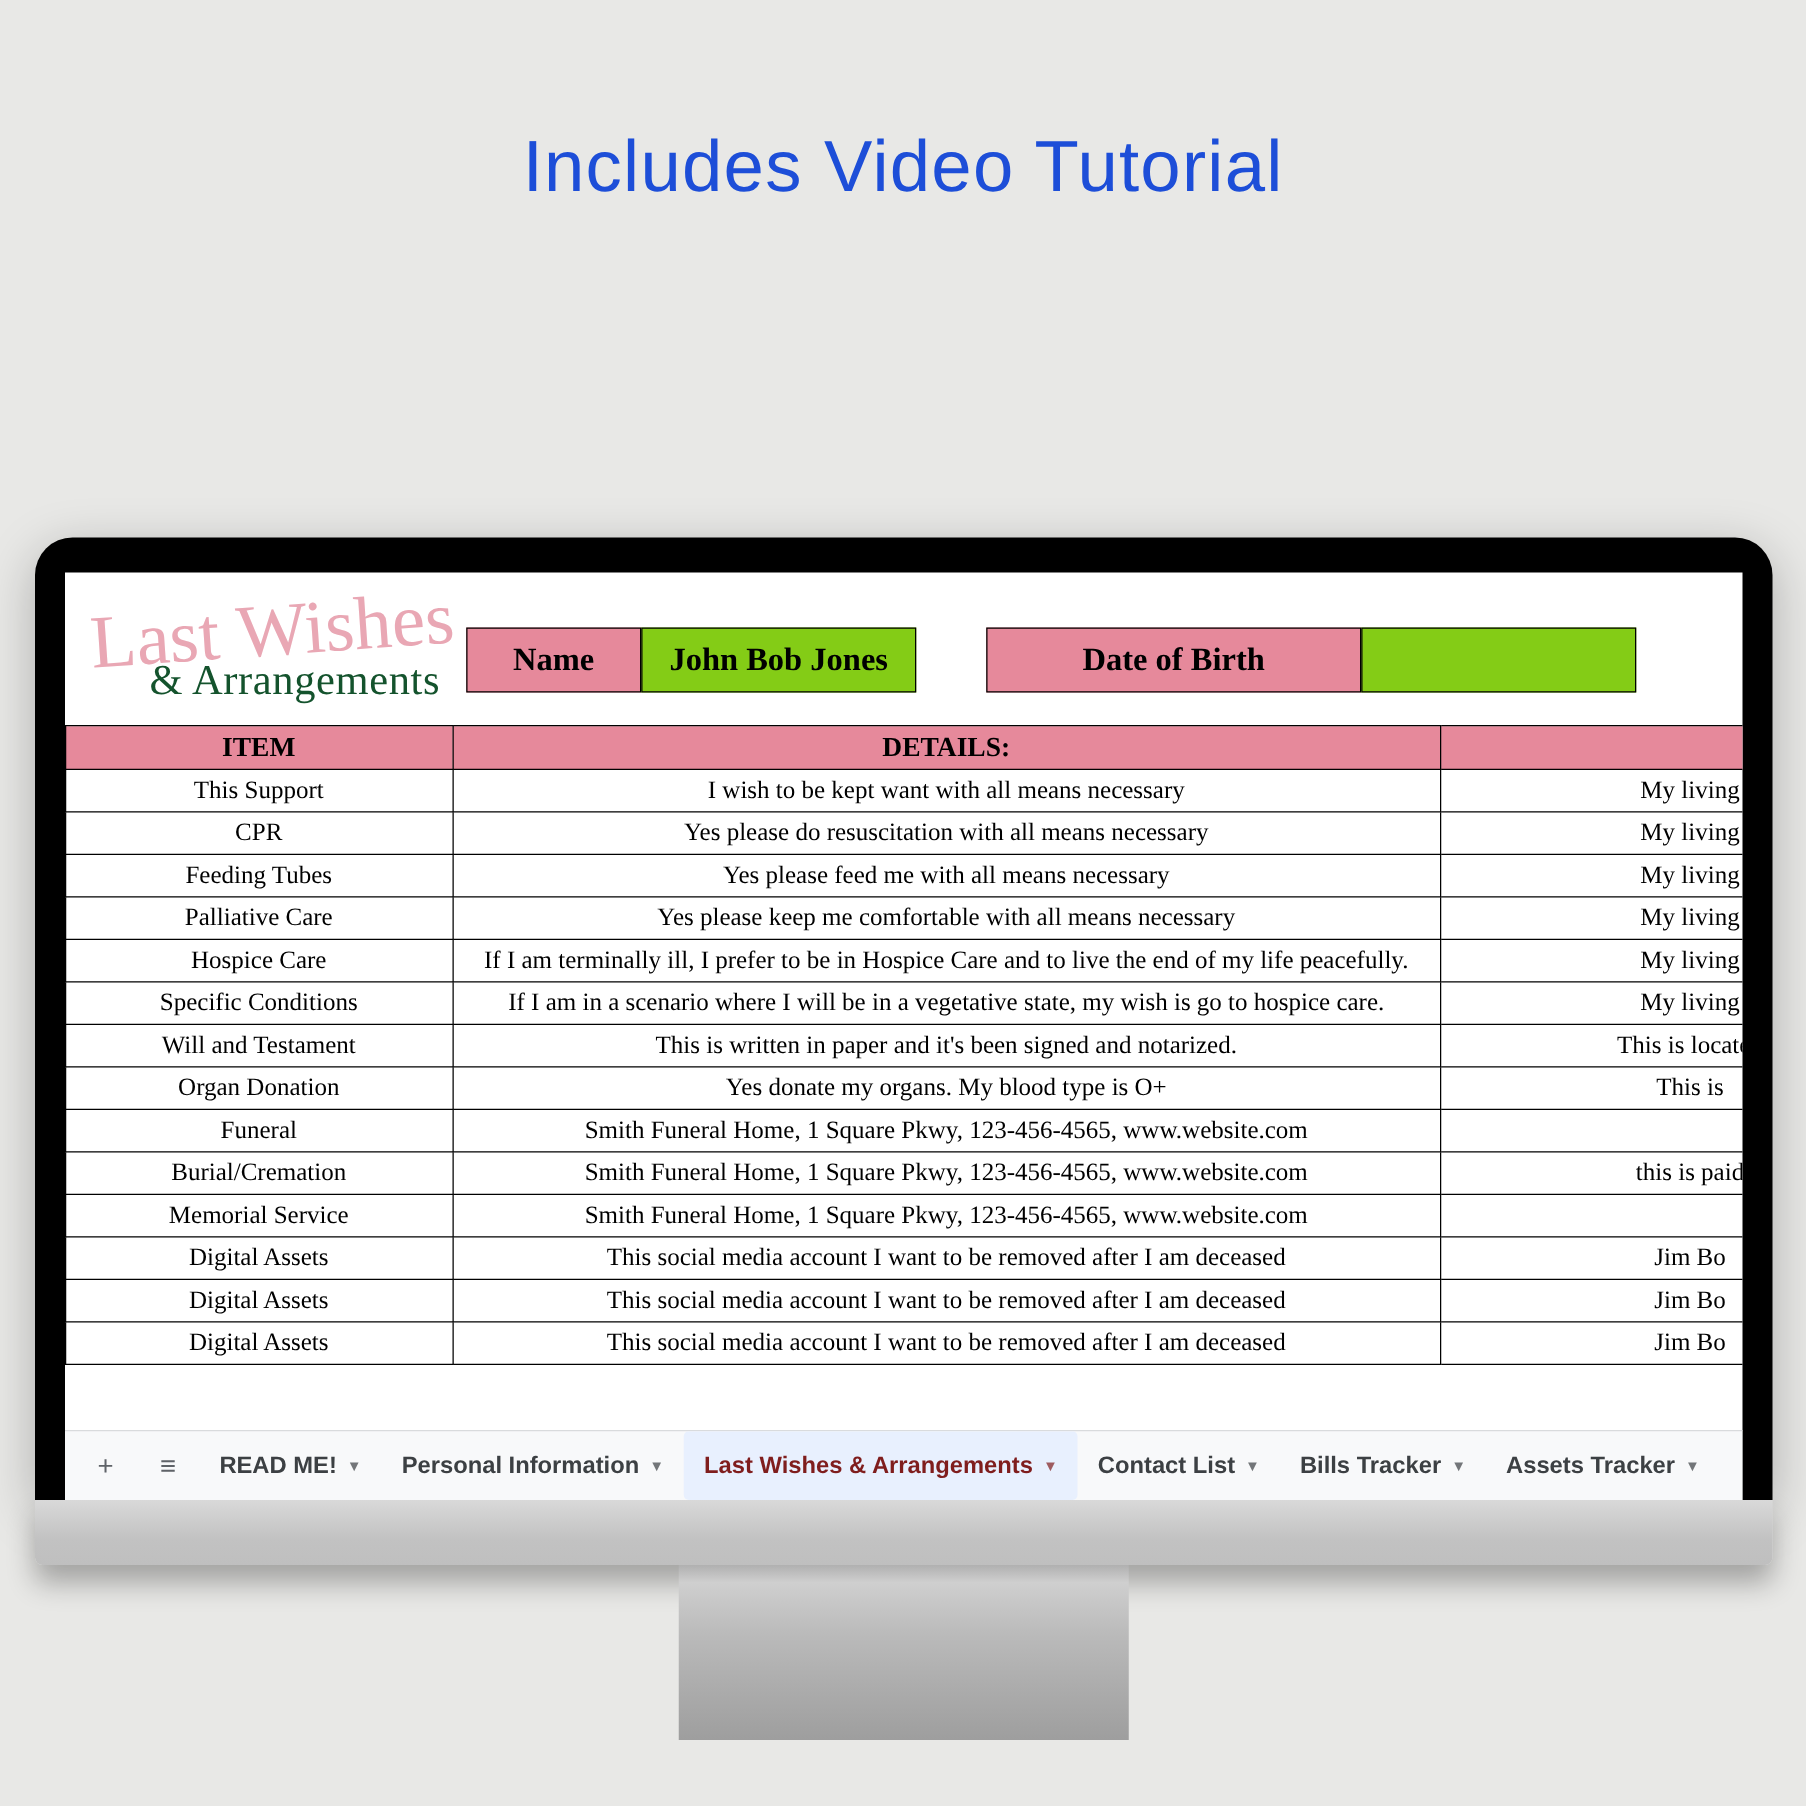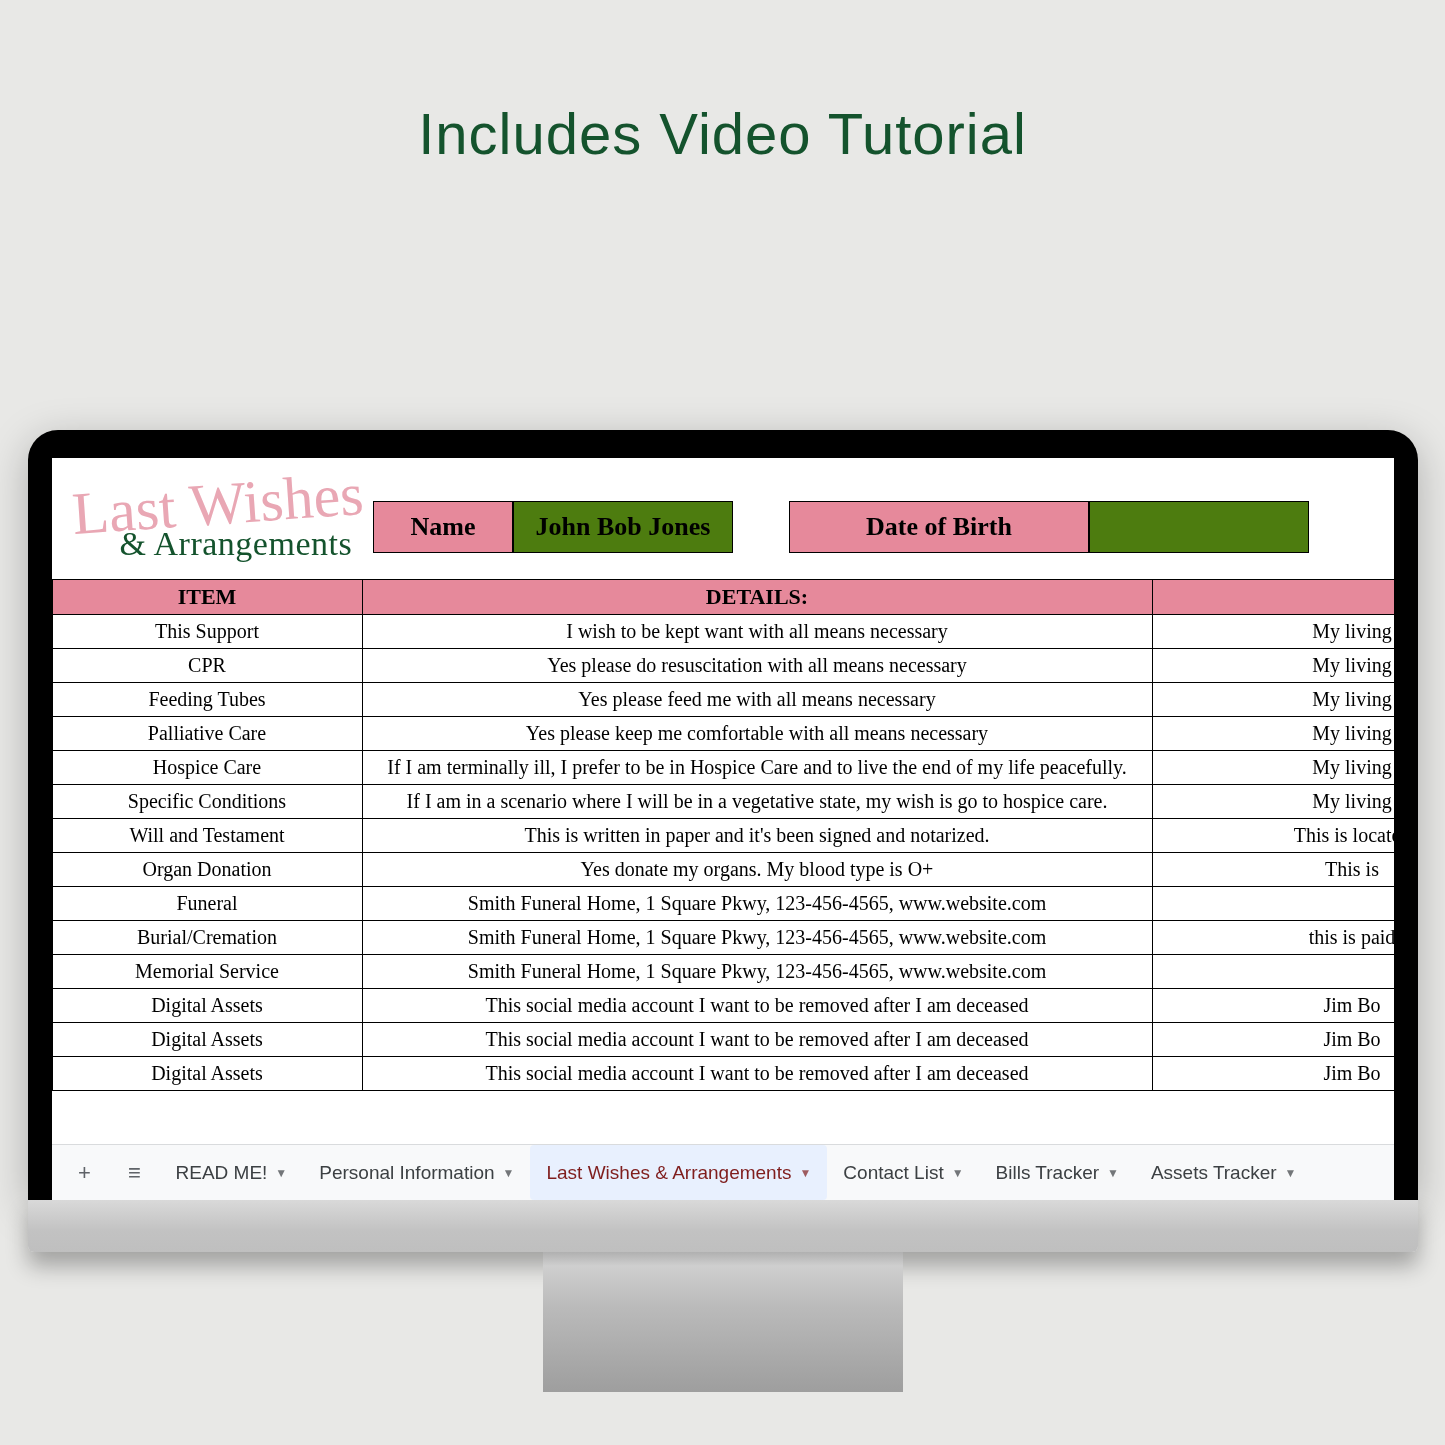--- a/index.html
+++ b/index.html
@@ -14,21 +14,21 @@
   }
   .heading {
     position: absolute;
     top: 90px;
     left: 0;
     right: 0;
     text-align: center;
     font-family: 'Segoe UI Light', 'Helvetica Neue', Arial, sans-serif;
     font-weight: 200;
     font-size: 58px;
-    color: #14532d;
+    color: #1d4ed8;
     line-height: 1.5;
     letter-spacing: 1px;
   }
 
   .monitor-wrap {
     position: absolute;
     top: 430px;
     left: 50%;
     transform: translateX(-50%);
     width: 1390px;
@@ -96,21 +96,21 @@
   .hf-cell {
     border: 1.5px solid #000;
     padding: 10px 20px;
     font-family: Garamond, Georgia, serif;
     font-size: 26px;
     font-weight: bold;
     text-align: center;
     white-space: nowrap;
   }
   .hf-pink { background: #e6899b; min-width: 140px; }
-  .hf-val  { background: #4d7c0f; font-weight: bold; min-width: 220px; }
+  .hf-val  { background: #84cc16; font-weight: bold; min-width: 220px; }
   .hf-gap  { width: 56px; border: none; }
   .hf-pink.wide { min-width: 300px; }
 
   table.grid {
     width: 100%;
     border-collapse: collapse;
     table-layout: fixed;
   }
   .grid th {
     background: #e6899b;
@@ -159,21 +159,21 @@
     cursor: pointer;
   }
   .tabbtn.iconbtn { padding: 0 14px; }
   .tab {
     padding: 0 16px;
     height: 100%;
     display: flex;
     align-items: center;
     gap: 8px;
     cursor: pointer;
-    font-weight: 400;
+    font-weight: 700;
   }
   .tab.active {
     background: #e8f0fe;
     color: #7f1d1d;
     border-radius: 4px;
   }
   .tab .caret {
     font-size: 12px;
     color: inherit;
     opacity: 0.7;

